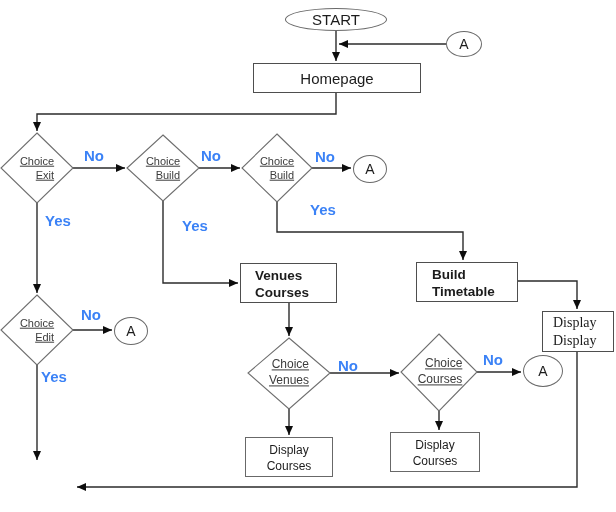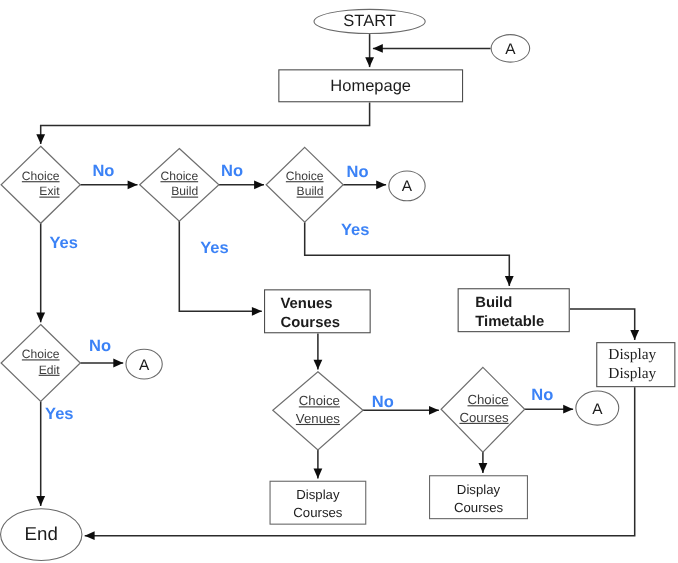--- a/index.html
+++ b/index.html
@@ -83,23 +83,20 @@
   </div>
 
   <div class="node oval" style="left:114px;top:317px;width:34px;height:28px;font-size:14px;">
     <span>A</span>
   </div>
 
   <div class="node oval" style="left:523px;top:355px;width:40px;height:32px;font-size:14px;">
     <span>A</span>
   </div>
 
-  <div class="node oval" style="left:0px;top:462px;width:75px;height:48px;font-size:17px;">
-    <span>End</span>
-  </div>
 
   <div class="node rect center" style="left:253px;top:63px;width:168px;height:30px;font-size:15px;">
     <span>Homepage</span>
   </div>
 
   <div class="node rect two-line bold" style="left:240px;top:263px;width:97px;height:40px;font-size:13.5px;padding-left:14px;">
     <div>Venues</div>
     <div>Courses</div>
   </div>
 

